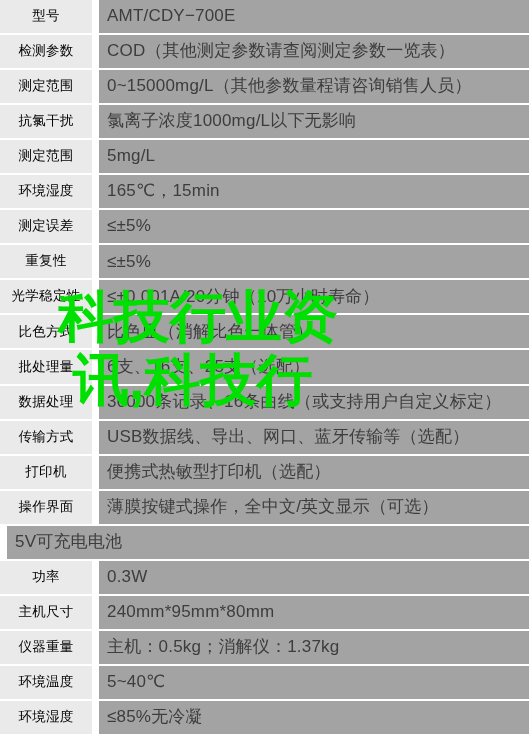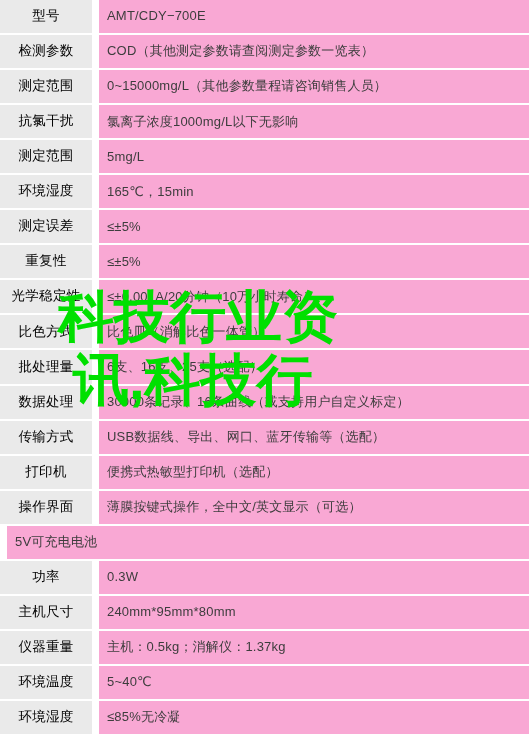--- a/index.html
+++ b/index.html
@@ -53,23 +53,23 @@
     line-height: 1.1;
   }
 
   .spec-gap {
     flex: 0 0 7px;
     background: #ffffff;
   }
 
   .spec-value {
     flex: 1 1 auto;
-    background: #f9a8d4;
+    background: #a3a3a3;
     color: #3d3d3d;
-    font-size: 13px;
+    font-size: 17px;
     display: flex;
     align-items: center;
     justify-content: flex-start;
     padding-left: 8px;
     box-sizing: border-box;
     letter-spacing: 0.2px;
     line-height: 1.1;
     white-space: nowrap;
     overflow: hidden;
   }

